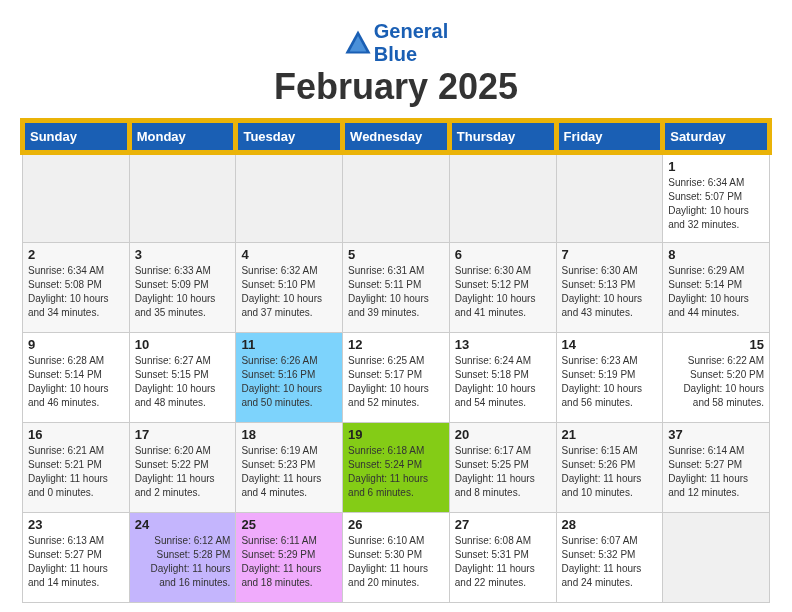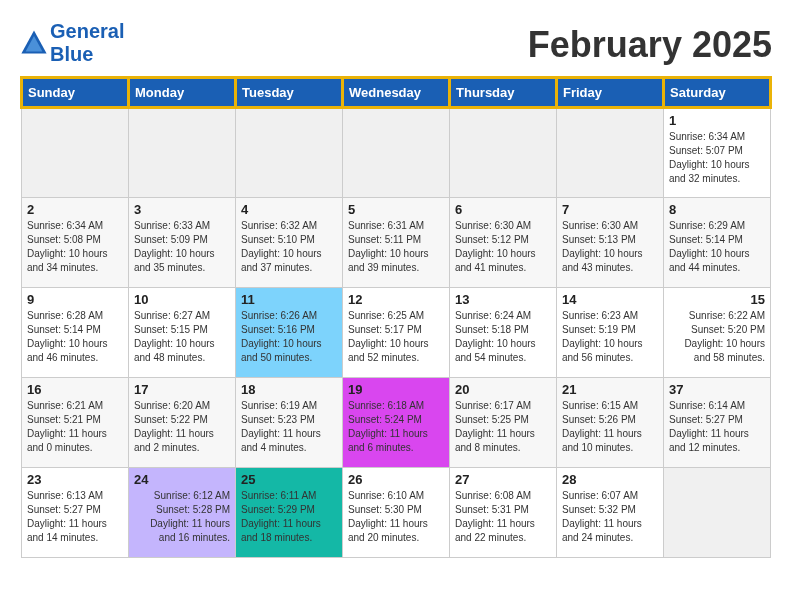--- a/index.html
+++ b/index.html
@@ -6,22 +6,23 @@
     body {
       font-family: Arial, sans-serif;
       background: #fff;
       width: 792px;
       min-height: 612px;
       padding: 20px;
     }
     .header {
       display: flex;
       justify-content: space-between;
-      align-items: flex-end;
+      align-items: center;
       margin-bottom: 10px;
+      flex-direction: column;
     }
     .logo {
       display: flex;
       align-items: center;
     }
     .logo-icon {
       width: 28px;
       height: 28px;
       margin-right: 2px;
     }
@@ -42,21 +43,21 @@
       border-collapse: collapse;
       table-layout: fixed;
     }
     th {
       background-color: #1a5fb4;
       color: #fff;
       font-size: 13px;
       font-weight: bold;
       padding: 6px 5px;
       text-align: left;
-      border: 3px solid #eab308;
+      border: 5px solid #eab308;
     }
     td {
       border: 1px solid #ccc;
       vertical-align: top;
       padding: 4px 5px;
       height: 90px;
       background: #fff;
     }
     td.empty {
       background: #f0f0f0;
@@ -226,21 +227,21 @@
           <div class="day-info" style="white-space: pre-line;">Sunrise: 6:20 AM
 Sunset: 5:22 PM
 Daylight: 11 hours and 2 minutes.</div>
         </td>
         <td style="background: rgb(247, 247, 247);">
           <span class="day-number">18</span>
           <div class="day-info" style="white-space: pre-line;">Sunrise: 6:19 AM
 Sunset: 5:23 PM
 Daylight: 11 hours and 4 minutes.</div>
         </td>
-        <td style="background: #d946ef;">
+        <td style="background: #84cc16;">
           <span class="day-number">19</span>
           <div class="day-info" style="white-space: pre-line;">Sunrise: 6:18 AM
 Sunset: 5:24 PM
 Daylight: 11 hours and 6 minutes.</div>
         </td>
         <td style="background: rgb(247, 247, 247);">
           <span class="day-number">20</span>
           <div class="day-info" style="white-space: pre-line;">Sunrise: 6:17 AM
 Sunset: 5:25 PM
 Daylight: 11 hours and 8 minutes.</div>
@@ -264,21 +265,21 @@
           <div class="day-info" style="white-space: pre-line;">Sunrise: 6:13 AM
 Sunset: 5:27 PM
 Daylight: 11 hours and 14 minutes.</div>
         </td>
         <td style="background: #c4b5fd;">
           <span class="day-number">24</span>
           <div class="day-info" style="white-space: pre-line; text-align: right;">Sunrise: 6:12 AM
 Sunset: 5:28 PM
 Daylight: 11 hours and 16 minutes.</div>
         </td>
-        <td style="background: #14b8a6;">
+        <td style="background: #f0abfc;">
           <span class="day-number">25</span>
           <div class="day-info" style="white-space: pre-line;">Sunrise: 6:11 AM
 Sunset: 5:29 PM
 Daylight: 11 hours and 18 minutes.</div>
         </td>
         <td style="background: rgb(255, 255, 255);">
           <span class="day-number">26</span>
           <div class="day-info" style="white-space: pre-line;">Sunrise: 6:10 AM
 Sunset: 5:30 PM
 Daylight: 11 hours and 20 minutes.</div>

